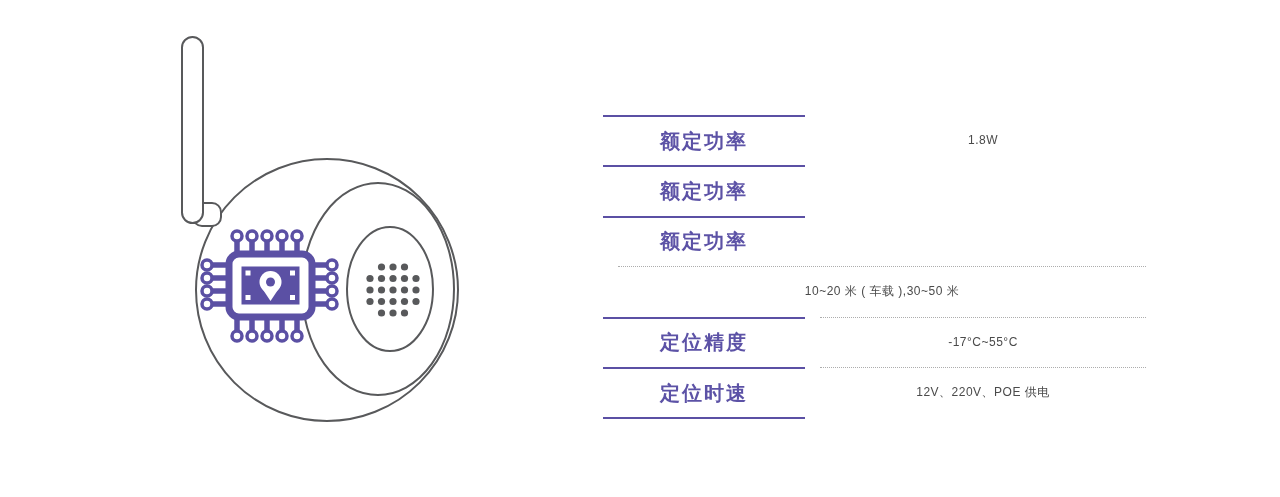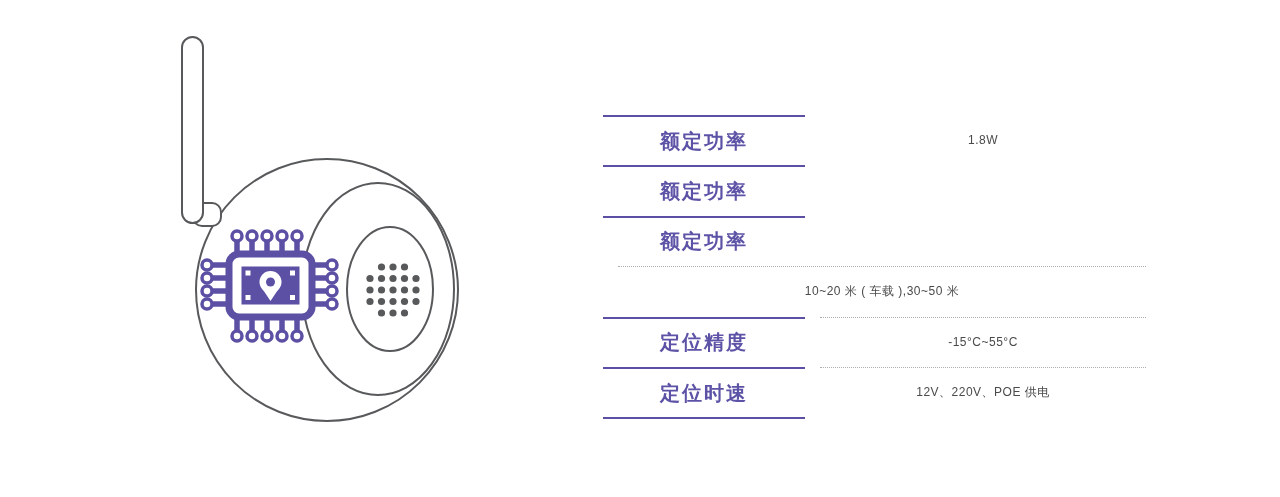--- a/index.html
+++ b/index.html
@@ -198,21 +198,21 @@
     <div class="spec-value">
       <span>10~20 米 ( 车载 ),30~50 米</span>
     </div>
   </div>
 
   <div class="spec-row">
     <div class="spec-label">
       <span>定位精度</span>
     </div>
     <div class="spec-value">
-      <span>-15°C~55°C</span>
+      <span>-17°C~55°C</span>
     </div>
   </div>
 
   <div class="spec-row">
     <div class="spec-label">
       <span>定位时速</span>
     </div>
     <div class="spec-value">
       <span>12V、220V、POE 供电</span>
     </div>

